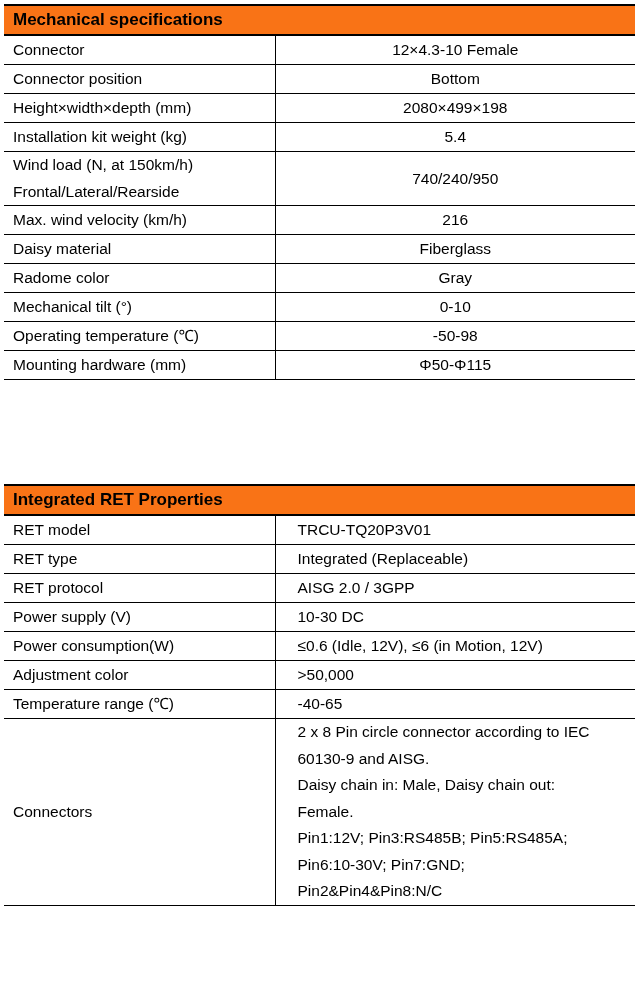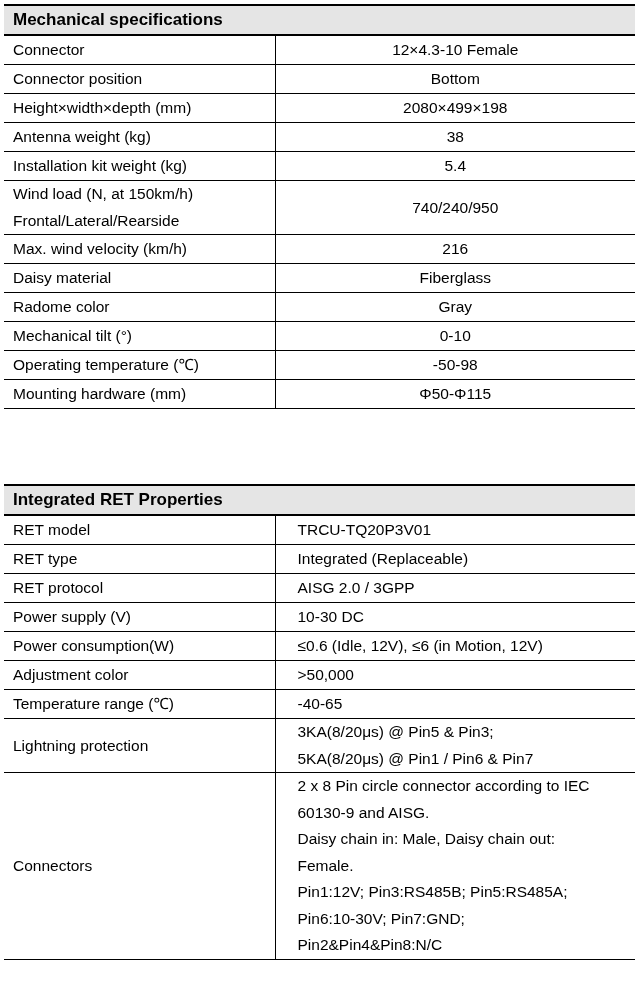--- a/index.html
+++ b/index.html
@@ -7,21 +7,21 @@
       width: 640px; height: 984px; position: relative; overflow: hidden;
       font-family: "Liberation Sans", sans-serif; color: #000;
     }
     table.spec {
       position: absolute; left: 4px; width: 631px;
       border-collapse: collapse; table-layout: fixed;
       font-size: 15.5px;
     }
     table.spec col.c1 { width: 271px; }
     table.spec th {
-      background: #e5e5e5; color: #000; font-weight: bold; text-align: left;
+      background: #f97316; color: #000; font-weight: bold; text-align: left;
       font-size: 17px; padding: 0 0 0 9px; height: 28px;
       border-top: 2px solid #000; border-bottom: 2px solid #000;
     }
     table.spec td {
       height: 26px; padding: 0 0 0 9px; vertical-align: middle;
       border-bottom: 1.5px solid #000; line-height: 28px;
     }
     table.spec td.val { border-left: 1.5px solid #000; }
     #mech td.val { text-align: center; padding-left: 0; }
     #ret td.val { text-align: left; padding-left: 22px; }
@@ -47,24 +47,20 @@
         <td>Connector</td>
         <td class="val">12×4.3-10 Female</td>
       </tr>
     <tr>
         <td>Connector position</td>
         <td class="val">Bottom</td>
       </tr>
     <tr>
         <td>Height×width×depth (mm)</td>
         <td class="val">2080×499×198</td>
-      </tr>
-    <tr>
-        <td>Antenna weight (kg)</td>
-        <td class="val">38</td>
       </tr>
     <tr>
         <td>Installation kit weight (kg)</td>
         <td class="val">5.4</td>
       </tr>
     <tr>
       <td>
         <span class="ml">Wind load (N, at 150km/h)</span>
         <span class="ml">Frontal/Lateral/Rearside</span>
       </td>
@@ -130,27 +126,20 @@
       </tr>
     <tr>
         <td>Adjustment color</td>
         <td class="val">&gt;50,000</td>
       </tr>
     <tr>
         <td>Temperature range (℃)</td>
         <td class="val">-40-65</td>
       </tr>
     <tr>
-      <td>Lightning protection</td>
-      <td class="val">
-        <span class="ml">3KA(8/20μs) @ Pin5 &amp; Pin3;</span>
-        <span class="ml">5KA(8/20μs) @ Pin1 / Pin6 &amp; Pin7</span>
-      </td>
-    </tr>
-    <tr>
       <td>Connectors</td>
       <td class="val">
         <span class="ml">2 x 8 Pin circle connector according to IEC</span>
         <span class="ml">60130-9 and AISG.</span>
         <span class="ml">Daisy chain in: Male, Daisy chain out:</span>
         <span class="ml">Female.</span>
         <span class="ml">Pin1:12V; Pin3:RS485B; Pin5:RS485A;</span>
         <span class="ml">Pin6:10-30V; Pin7:GND;</span>
         <span class="ml">Pin2&amp;Pin4&amp;Pin8:N/C</span>
       </td>

